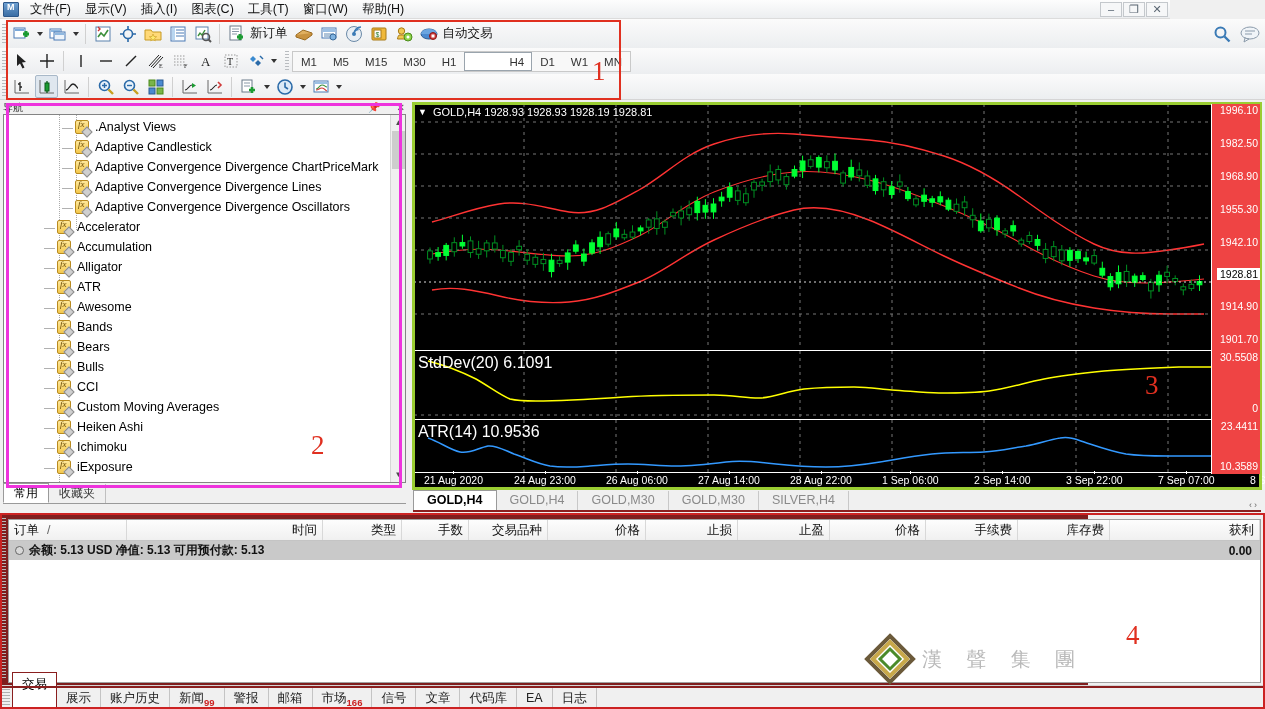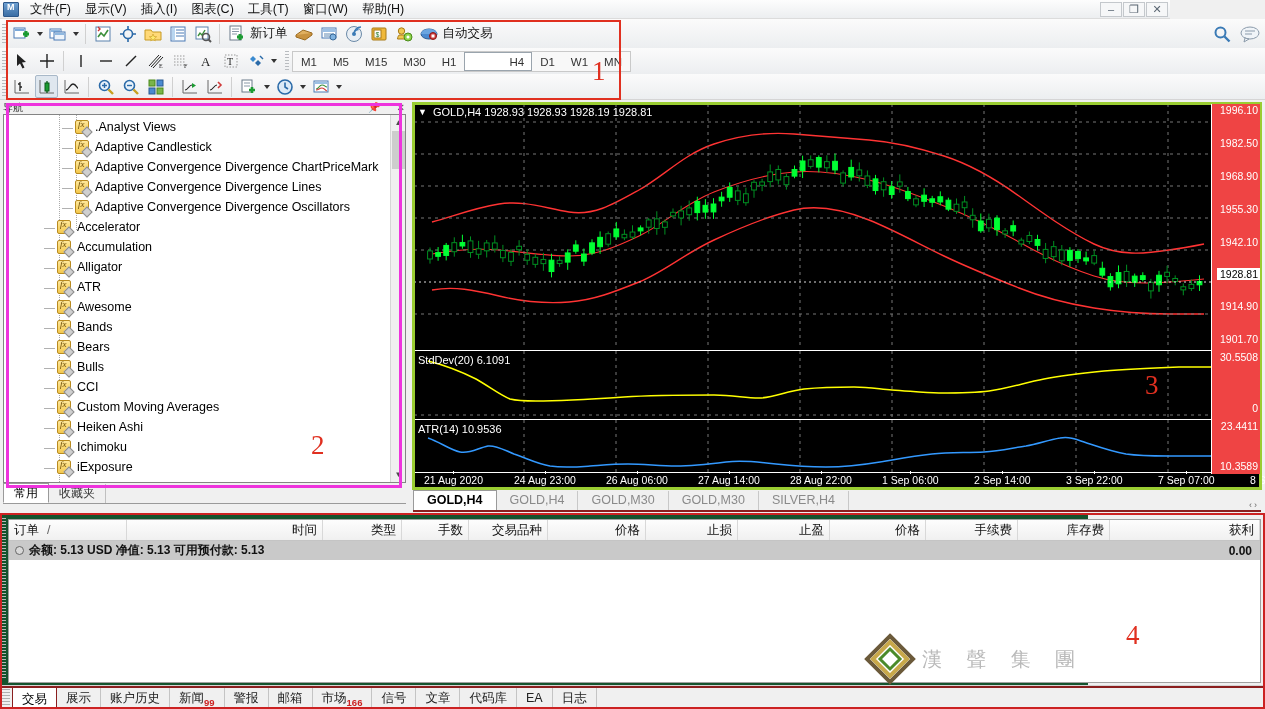--- a/index.html
+++ b/index.html
@@ -154,21 +154,21 @@
   }
   .chart-header {
     position: absolute; left: 4px; top: 2px; color: #fff; font-size: 11px;
     display: flex; align-items: center; gap: 6px; z-index: 6; white-space: nowrap;
   }
   .chart-header .tri { font-size: 9px; }
   .pane { position: absolute; left: 0; background: #000; overflow: hidden; }
   .pane-main { top: 0; width: 800px; height: 245px; }
   .pane-std  { top: 246px; width: 800px; height: 68px; border-top: 1px solid #fff; }
   .pane-atr  { top: 315px; width: 800px; height: 55px; border-top: 1px solid #fff; }
-  .ind-label { position: absolute; left: 4px; top: 3px; font-size: 11px; z-index: 5; white-space: nowrap; }
+  .ind-label { position: absolute; left: 4px; top: 3px; font-size: 16px; z-index: 5; white-space: nowrap; }
   .priceaxis {
     position: absolute; right: 0; top: 0; width: 47px; height: 370px;
     background: #ef4444; border-left: 1px solid #fff; z-index: 4; padding-left: 48px;
   }
   .plabel { position: absolute; right: 2px; color: #fff; font-size: 10.5px; white-space: nowrap; }
   .plabel.cur {
     background: #fff; color: #000; right: 0; padding: 0 2px 0 3px; font-size: 10.5px;
   }
   .timeaxis {
     position: absolute; left: 0; bottom: 0; width: 848px; height: 15px;
@@ -191,21 +191,21 @@
   }
   .ctab.active {
     background: #fff; color: #000; font-weight: bold; border: 1px solid #9a9a9a;
     border-bottom: none; height: 20px;
   }
   .ctab-navs { margin-left: auto; display: flex; gap: 2px; padding-right: 4px; color: #666; font-size: 9px; }
 
   
   .terminal {
     position: absolute; left: 0; top: 513px; width: 1088px; height: 196px;
-    background: #14532d; border-top: 1px solid #c8c8c8;
+    background: #7f1d1d; border-top: 1px solid #c8c8c8;
   }
   .term-grip {
     position: absolute; left: 1px; top: 4px; width: 5px; height: 160px;
     background-image: repeating-linear-gradient(to bottom, #b8b8b8 0, #b8b8b8 1px, transparent 1px, transparent 3px);
   }
   .term-inner {
     position: absolute; left: 8px; top: 5px; width: 1253px; height: 164px;
     background: #fff; border: 1px solid #a0a0a0;
   }
   .colhead { display: flex; height: 21px; background: linear-gradient(#fdfdfd,#f0f0f0); border-bottom: 1px solid #c4c4c4; }
@@ -239,21 +239,21 @@
     border-top: 1px solid #d4d4d4;
   }
   .bgrip { width: 8px; height: 18px; margin: 0 2px 2px 2px;
     background-image: repeating-linear-gradient(to bottom, #b0b0b0 0, #b0b0b0 1px, transparent 1px, transparent 3px); }
   .btab {
     height: 21px; line-height: 20px; padding: 0 9px; font-size: 12.5px; color: #222;
     border-right: 1px solid #c4c4c4; cursor: default; white-space: nowrap;
   }
   .btab.active {
     background: #fff; border: 1px solid #8a1f1f; border-bottom: 1px solid #fff;
-    height: 22px; line-height: 22px; font-weight: normal; color: #000;
+    height: 37px; line-height: 22px; font-weight: normal; color: #000;
   }
   .btab sub { color: #cc2222; font-size: 9.5px; font-weight: bold; vertical-align: sub; }
   .bottabs::after {
     content: ""; position: absolute; left: 0; right: 0; top: 0; height: 2px; background: #8a1f1f;
   }
   .bottabs .strip { position: absolute; left: 0; right: 0; top: 0; height: 2px; background: #8a1f1f; }
 </style>
 </head>
 <body>
 

